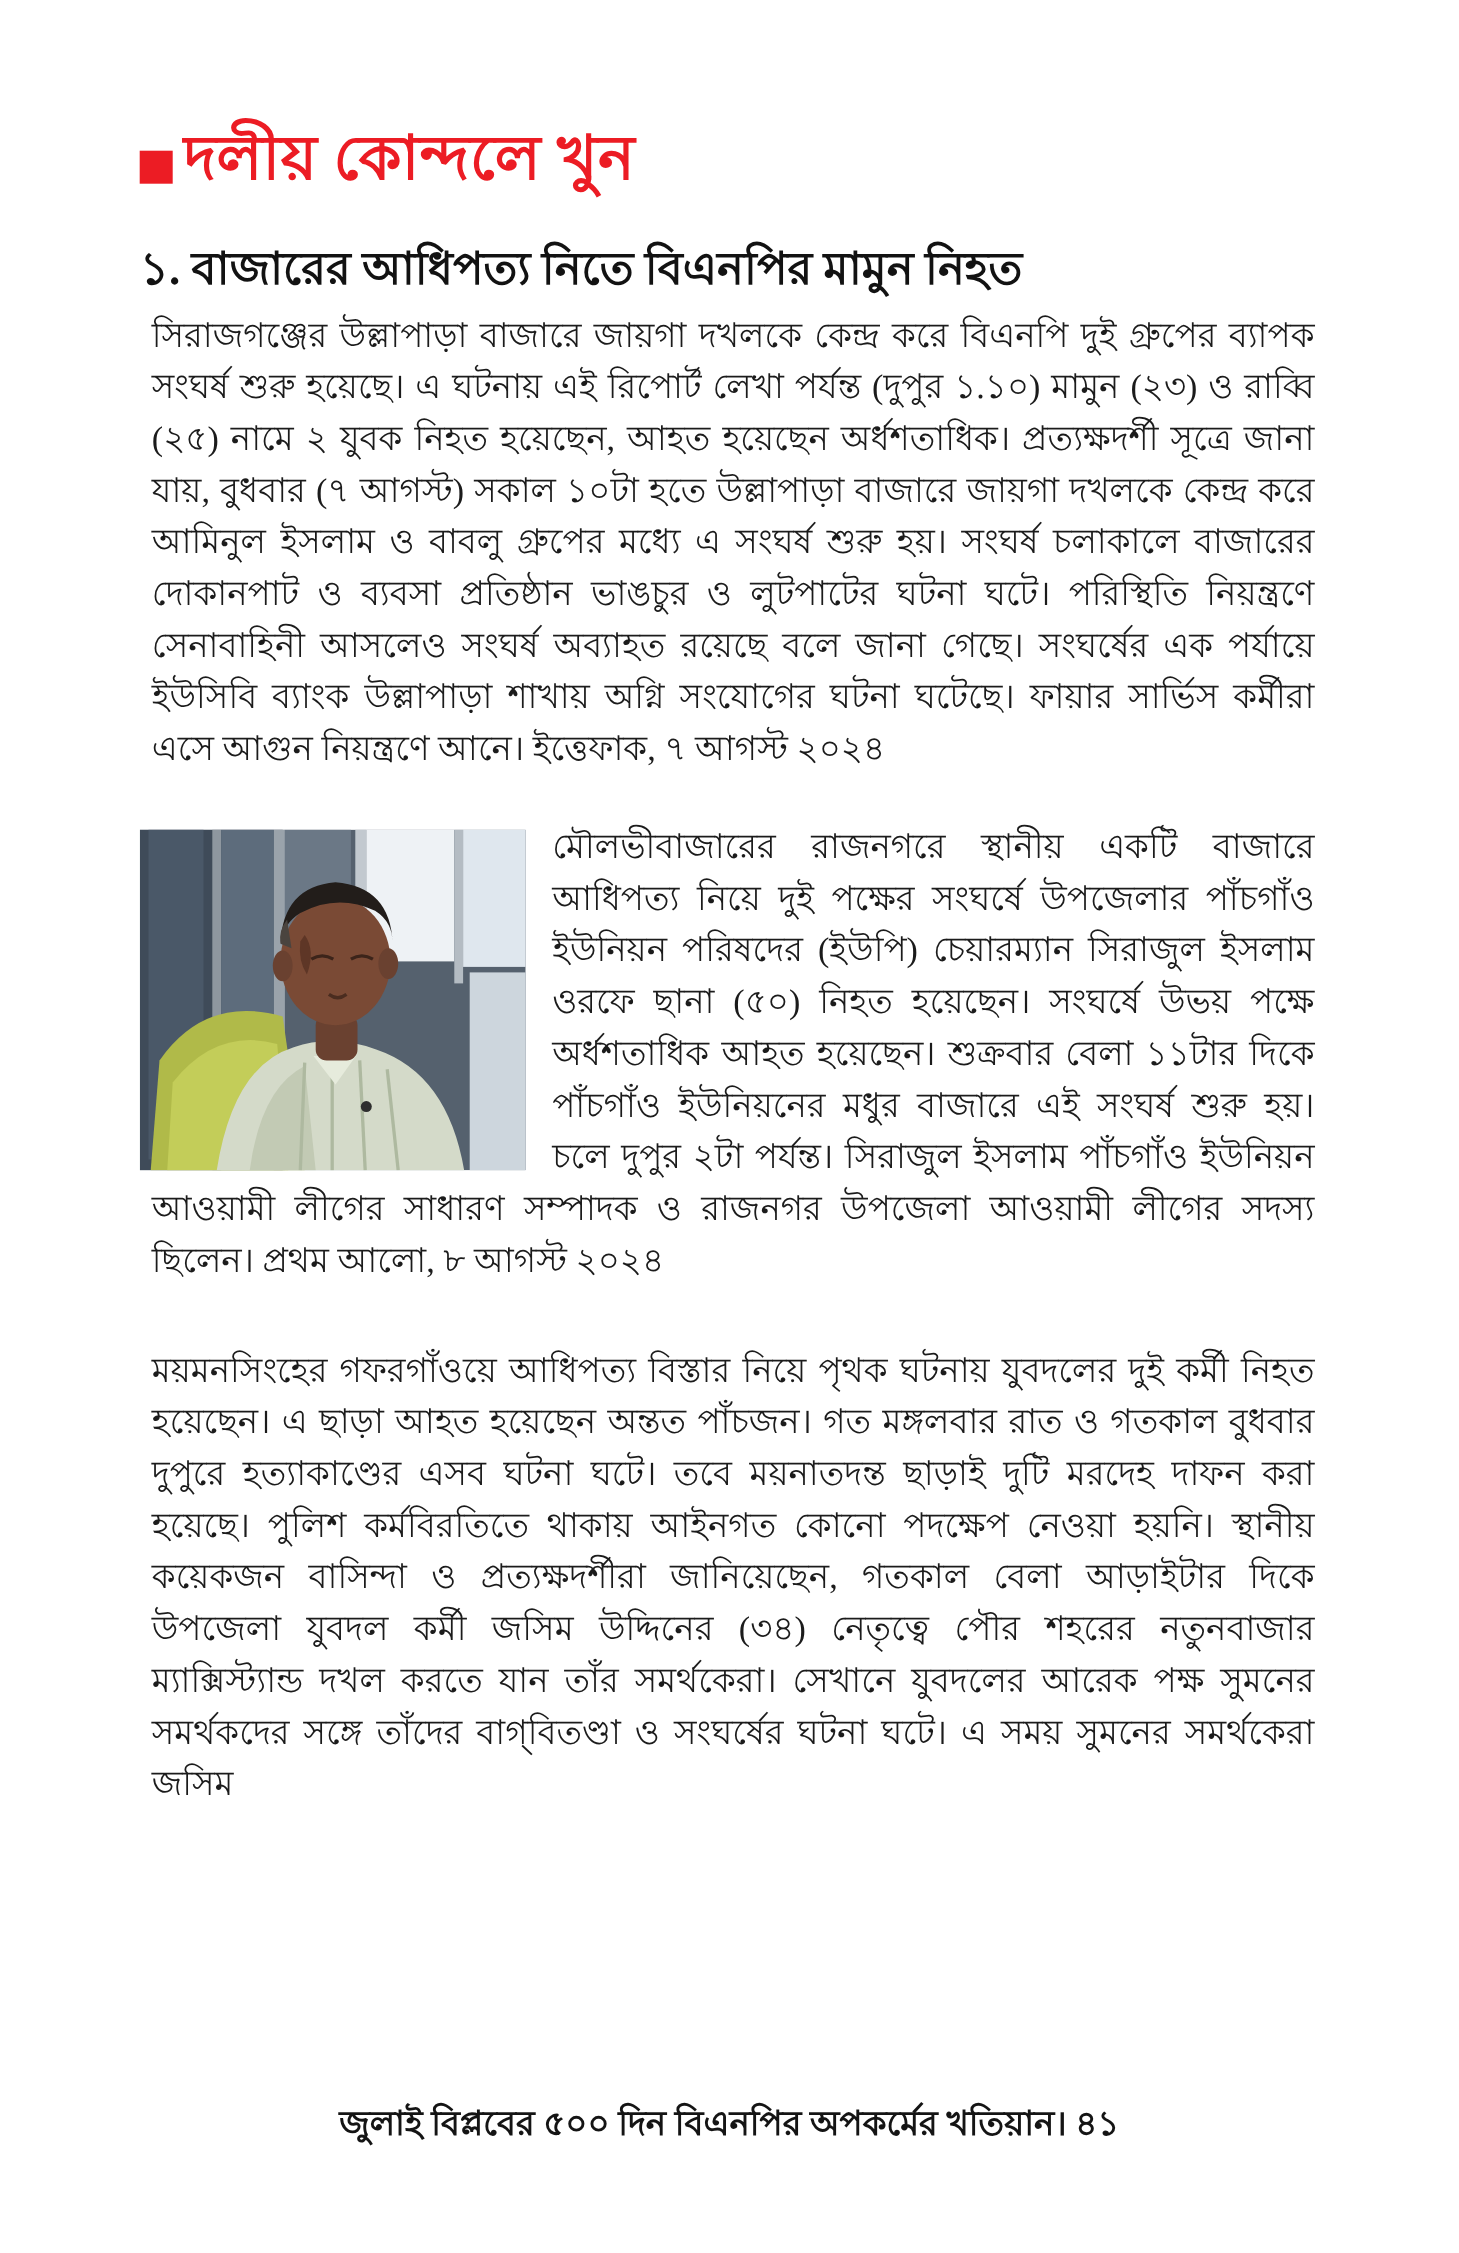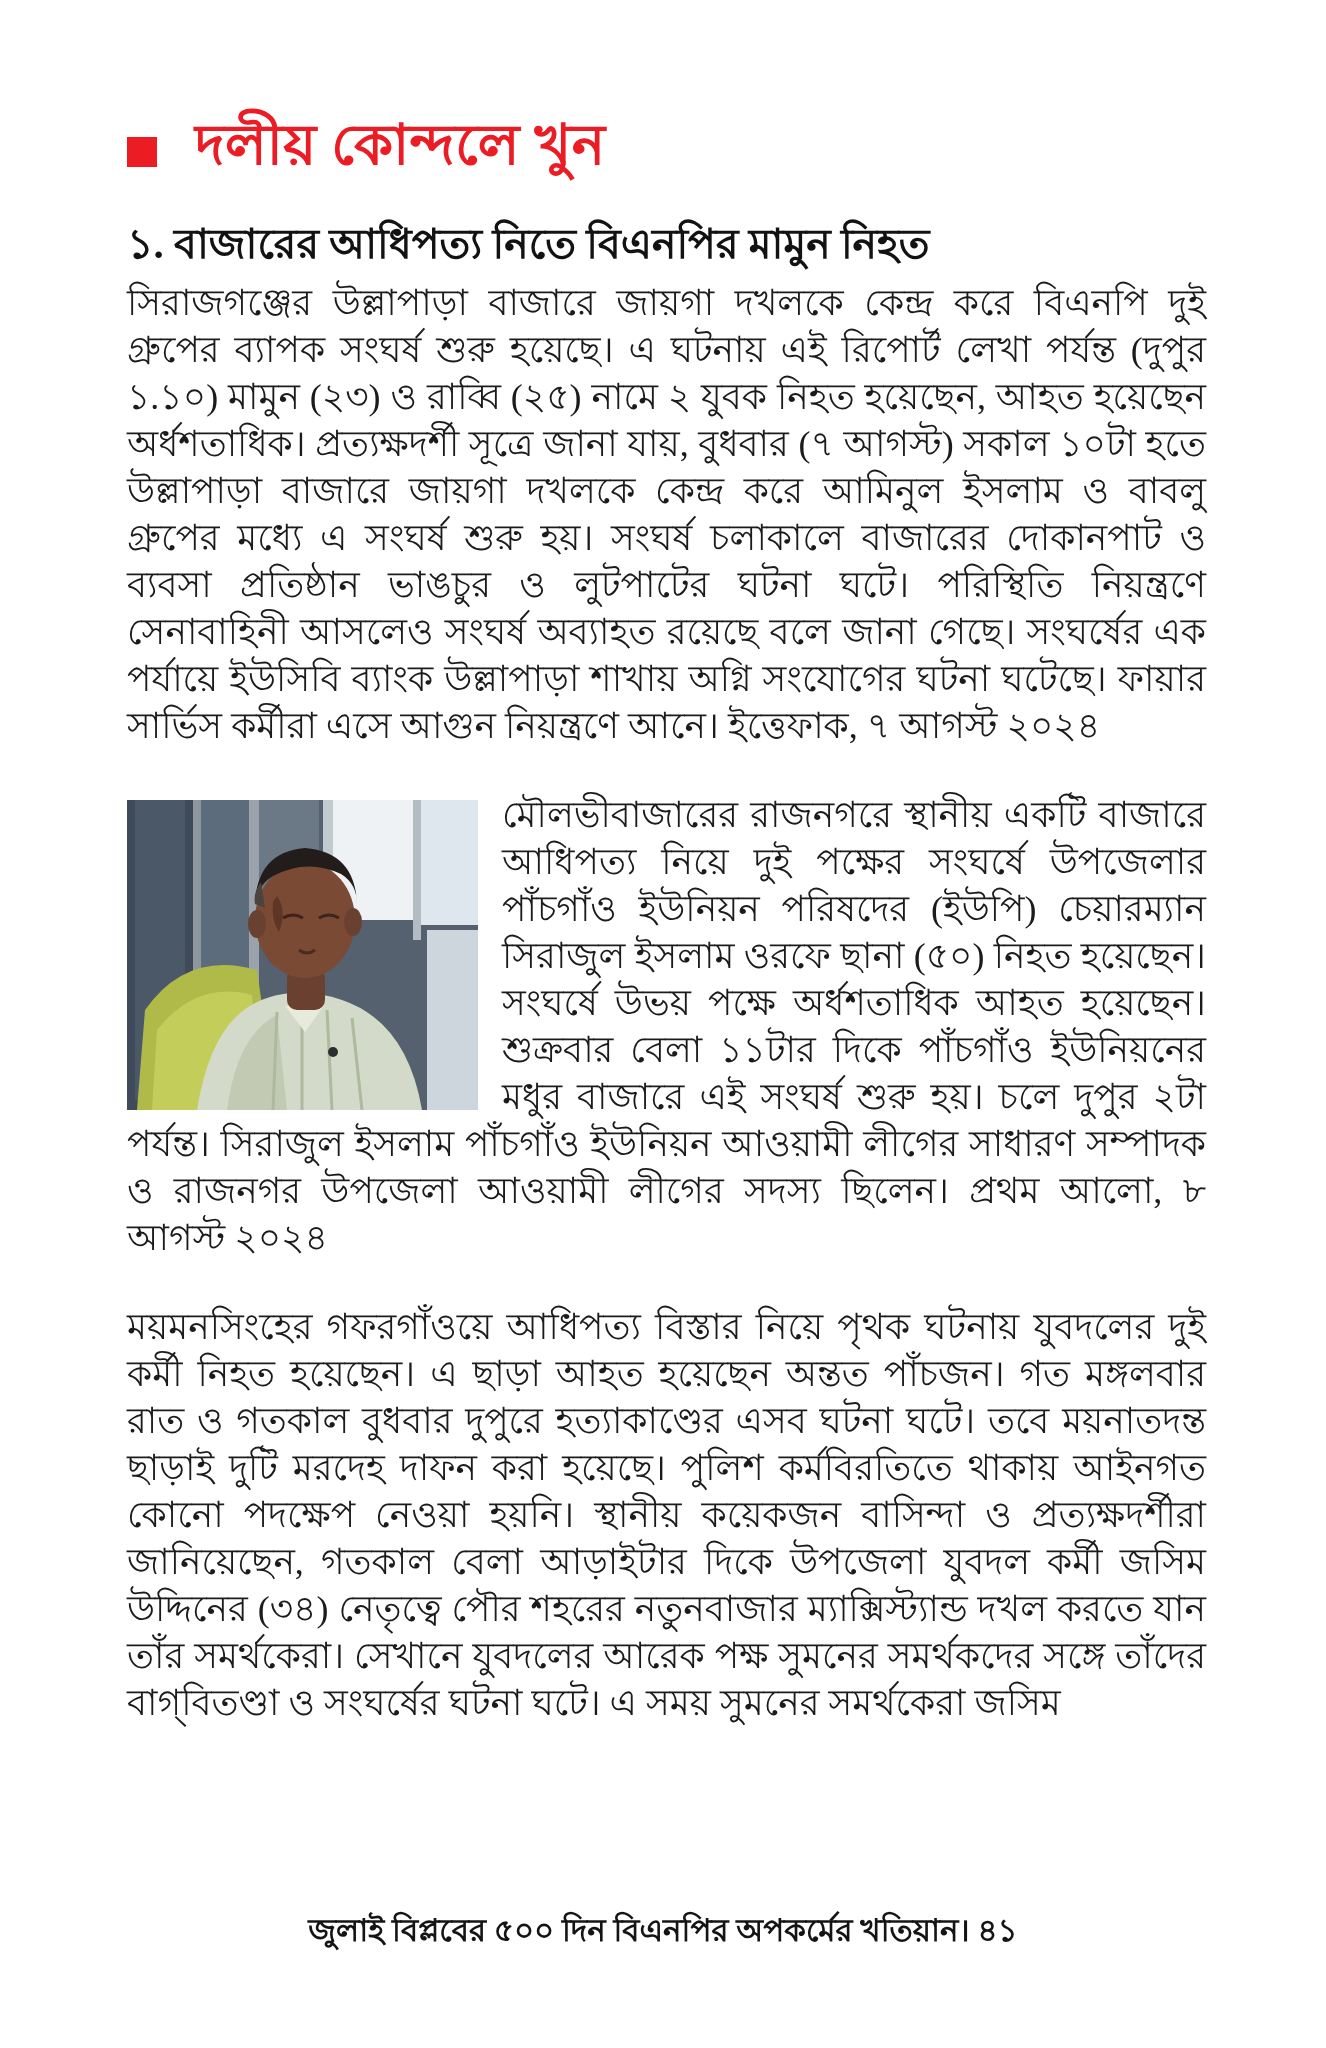--- a/index.html
+++ b/index.html
@@ -11,42 +11,42 @@
     color: var(--ink);
     font-family: "Liberation Serif", "DejaVu Sans", serif;
     position: relative;
     overflow: hidden;
   }
   .page {
     position: absolute; inset: 0;
     padding: 116px 120px 0 127px;
   }
   .main-heading {
-    display: flex; align-items: center; gap: 38px;
+    display: flex; align-items: center; gap: 10px;
     margin: 0 0 44px 0;
   }
   .bullet-square {
     width: 30px; height: 30px; background: var(--accent);
     flex: 0 0 auto; margin-top: 14px;
   }
   .main-heading h1 {
     margin: 0;
     font-size: 56px; line-height: 1.05;
     color: var(--accent); font-weight: 700;
     letter-spacing: 0.5px;
   }
   section { margin-bottom: 42px; }
   section h2 {
     margin: 0 0 10px 0;
     font-size: 41px; line-height: 1.25;
     font-weight: 700; color: #121212;
   }
   .body p {
-    margin: 0;
-    font-size: 36px; line-height: 47px;
+    margin: 11px;
+    font-size: 31px; line-height: 47px;
     text-align: justify;
     color: #1b1b1b;
   }
   .photo {
     float: left;
     width: 351px; height: 310px;
     margin: 8px 24px 6px 0;
     overflow: hidden;
   }
   .photo svg { display: block; width: 100%; height: 100%; }

